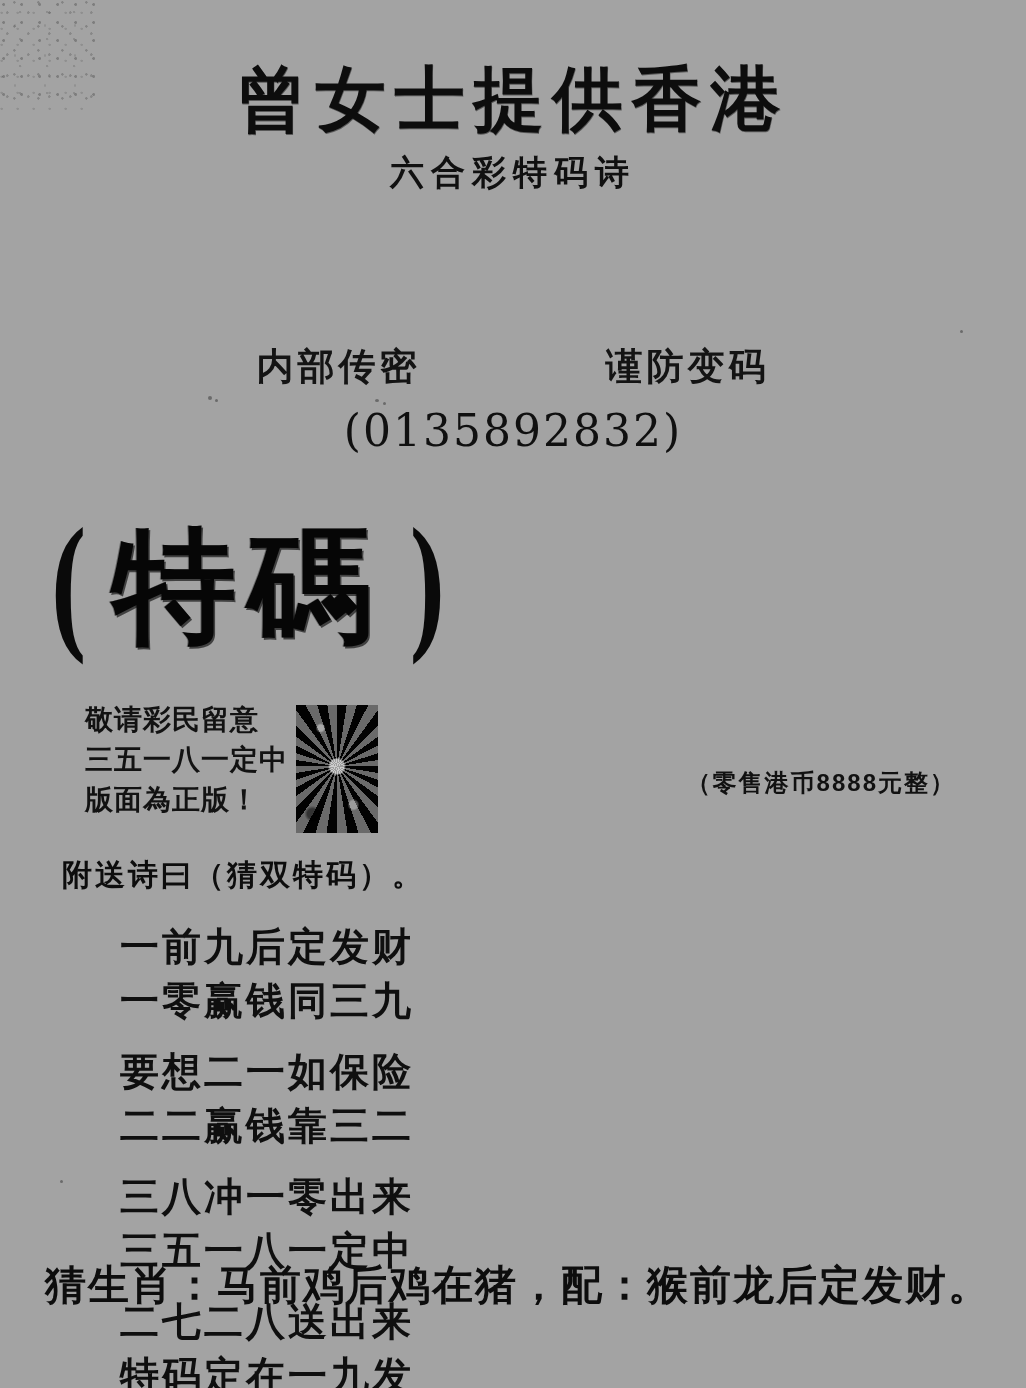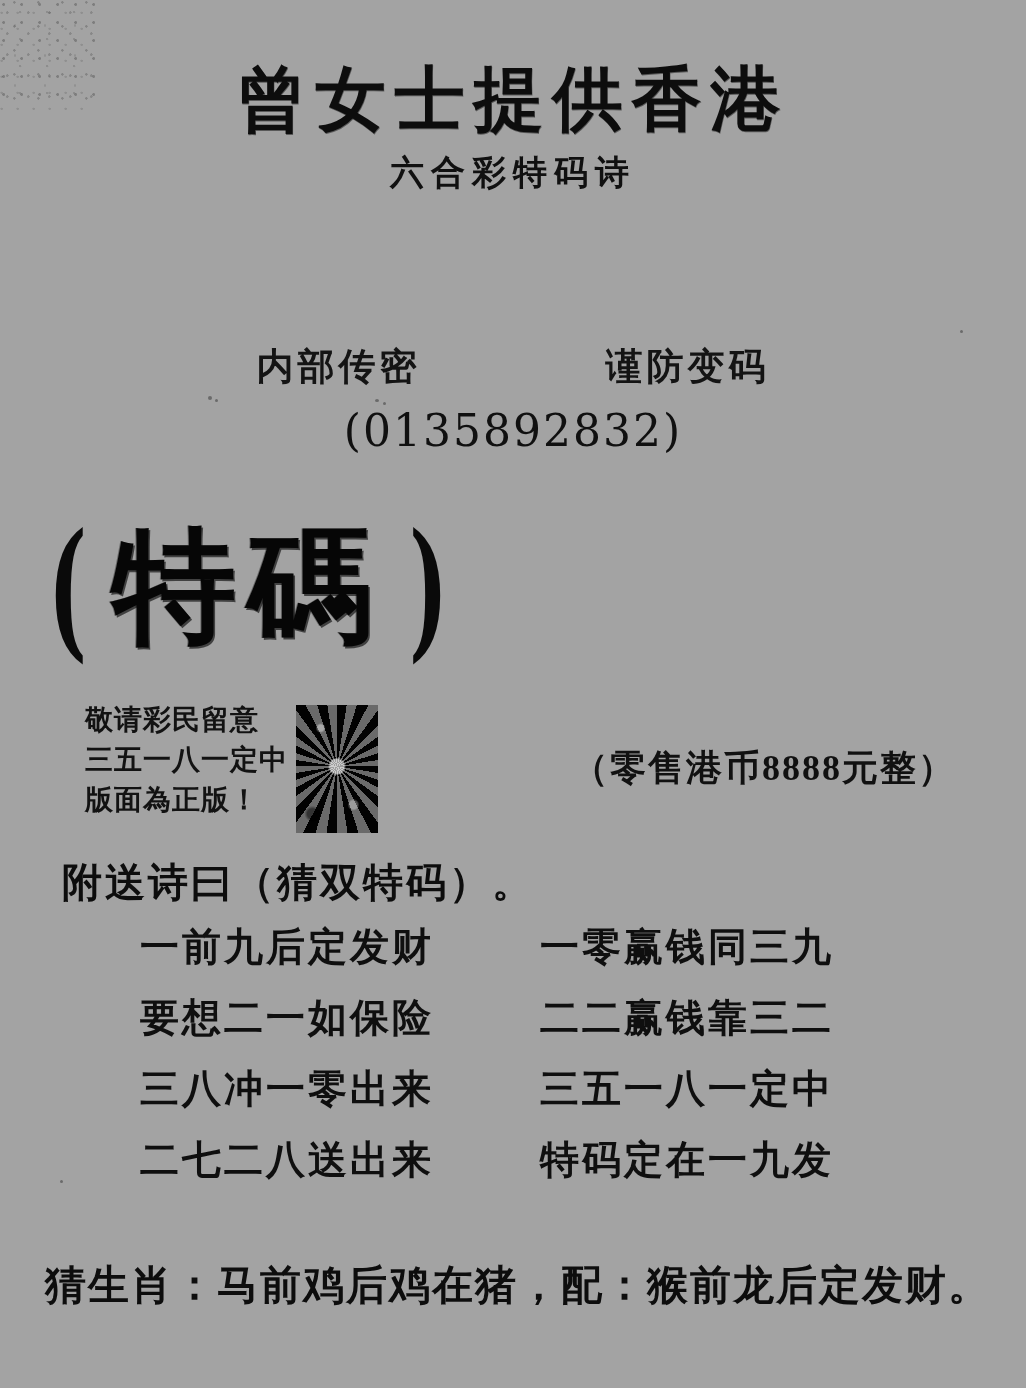--- a/index.html
+++ b/index.html
@@ -161,49 +161,50 @@
     inset: 0;
     background:
       radial-gradient(circle at 30% 18%, rgba(255,255,255,0.35) 0 3px, transparent 5px),
       radial-gradient(circle at 70% 78%, rgba(255,255,255,0.28) 0 4px, transparent 6px),
       radial-gradient(circle at 20% 85%, rgba(0,0,0,0.4) 0 5px, transparent 8px);
   }
 
   .price {
     position: absolute;
     right: 70px;
-    top: 744px;
-    font-family: Liberation Serif, serif;
-    font-size: 36px;
+    top: 767px;
+    font-family: Liberation Sans, sans-serif;
+    font-size: 24px;
     font-weight: bold;
     letter-spacing: 2px;
     color: #111;
   }
 
   .poem-head {
     position: absolute;
     left: 62px;
     top: 855px;
     font-family: "DejaVu Serif", serif;
-    font-size: 40px;
+    font-size: 30px;
     font-weight: bold;
     letter-spacing: 3px;
     color: #0d0d0d;
   }
 
   .poem-grid {
     position: absolute;
     top: 920px;
     left: 120px;
     width: 820px;
   }
   .poem-row {
     display: flex;
-    justify-content: flex-end;
+    justify-content: space-between;
     margin-bottom: 17px;
+    flex-direction: column;
   }
   .poem-cell {
     font-family: "DejaVu Serif", serif;
     font-size: 39px;
     font-weight: bold;
     letter-spacing: 3px;
     color: #0f0f0f;
     white-space: nowrap;
   }
   .poem-cell.left { width: 400px; }

